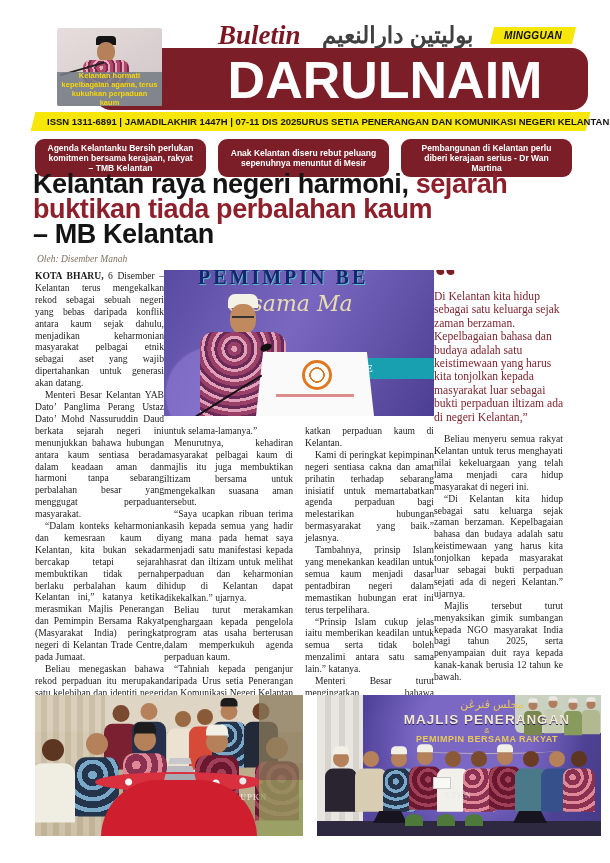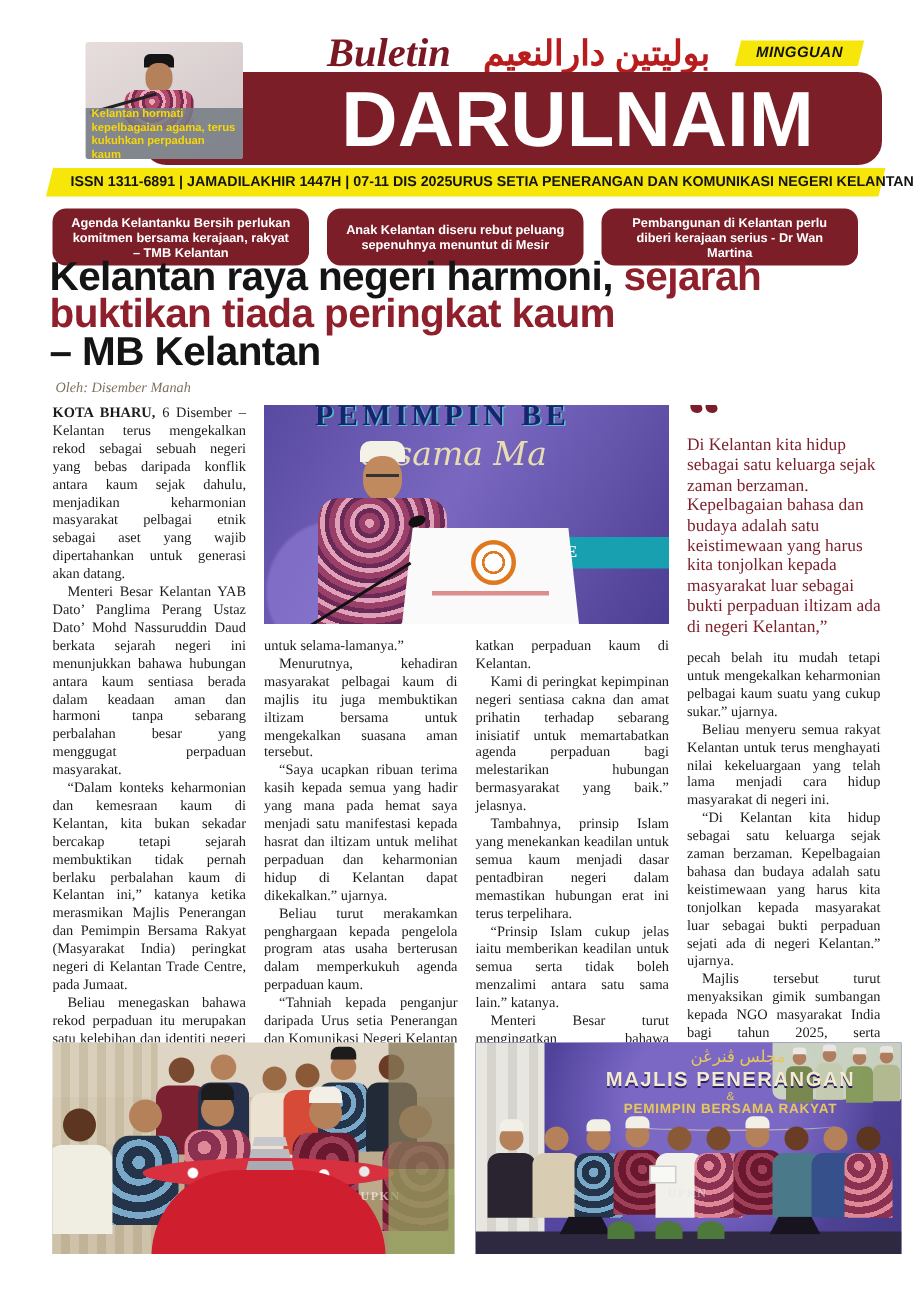--- a/index.html
+++ b/index.html
@@ -2,36 +2,36 @@
 <html><head>
 <meta charset="utf-8">
 <style>
   html,body{margin:0;padding:0;background:#fff;}
   .page{position:relative;width:610px;height:863px;background:#fff;overflow:hidden;
         font-family:"Liberation Sans",sans-serif;color:#1c1c1c;}
 
   
   .buletin{position:absolute;left:218px;top:20px;font-family:"Liberation Serif",serif;
            font-style:italic;font-weight:bold;font-size:27px;color:#7b1722;}
-  .arabic-title{position:absolute;left:322px;top:22px;font-size:23px;font-weight:bold;color:#b91c1c;direction:rtl;}
+  .arabic-title{position:absolute;left:322px;top:22px;font-size:23px;font-weight:bold;color:#404040;direction:rtl;}
   .badge{position:absolute;left:492px;top:27px;width:82px;height:17px;background:#f6e60a;
          transform:skewX(-14deg);display:flex;align-items:center;justify-content:center;}
   .badge span{transform:skewX(14deg);font-size:10px;font-weight:bold;font-style:italic;color:#111;letter-spacing:.3px;}
   .mast-box{position:absolute;left:95px;top:48px;right:22px;height:62px;background:#7b1e28;border-radius:16px;}
   .mast-title{position:absolute;left:170px;right:10px;top:50px;height:60px;text-align:center;
               font-weight:bold;font-size:52px;line-height:60px;color:#fff;letter-spacing:0px;}
   .thumb{position:absolute;left:57px;top:28px;width:105px;height:78px;margin:0;overflow:hidden;
          background:linear-gradient(150deg,#e6dedc 0%,#d9cfd0 55%,#cfc3c6 100%);border-radius:2px;}
   .thumb .man-head{position:absolute;left:40px;top:14px;width:18px;height:20px;border-radius:45%;background:#b5815b;}
   .thumb .man-songkok{position:absolute;left:39px;top:8px;width:20px;height:9px;border-radius:4px 4px 0 0;background:#141414;}
   .thumb .man-body{position:absolute;left:26px;top:32px;width:46px;height:26px;border-radius:8px 8px 0 0;
          background:repeating-radial-gradient(circle at 40% 30%,#e8a8bc 0 2px,#b04868 2px 5px,#7a2a50 5px 7px);}
   .thumb .mic-line{position:absolute;left:2px;top:40px;width:46px;height:2px;background:#222;transform:rotate(-16deg);}
   .thumb figcaption{position:absolute;left:0;right:0;bottom:0;height:34px;background:rgba(118,124,132,.88);
-         color:#f6d70a;font-size:7.5px;font-weight:bold;line-height:9px;text-align:left;
+         color:#f6d70a;font-size:7.5px;font-weight:bold;line-height:9px;text-align:center;
          display:flex;align-items:center;justify-content:center;padding:14px 4px;box-sizing:border-box;}
 
   
   .issn-bar{position:absolute;left:33px;top:112px;width:555px;height:19px;background:#f6e60a;transform:skewX(-14deg);}
   .issn-inner{transform:skewX(14deg);display:flex;justify-content:space-between;padding:0 14px;
               font-size:9.5px;font-weight:bold;line-height:19px;color:#141414;white-space:nowrap;}
 
   
   .teasers{position:absolute;left:35px;top:139px;width:537px;display:flex;gap:12px;border-radius:13px;}
   .teaser{flex:1;height:38px;background:#7b1e28;border-radius:9px;color:#fff;font-size:8.5px;font-weight:bold;
@@ -40,21 +40,21 @@
 
   
   .headline{position:absolute;left:33px;top:172px;width:556px;margin:0;font-weight:bold;
             font-size:27px;line-height:25px;letter-spacing:-.4px;color:#141414;}
   .headline .ln{display:block;}
   .hl-red{color:#8e1f2b;}
   .byline{position:absolute;left:37px;top:254px;font-family:"Liberation Serif",serif;font-style:italic;
           font-size:9.5px;color:#80705e;}
 
   
-  .article{position:absolute;left:35px;top:270px;width:553px;height:425px;display:flex;gap:12px;
+  .article{position:absolute;left:35px;top:270px;width:553px;height:425px;display:flex;
            font-family:"Liberation Serif",serif;font-size:9.6px;line-height:11.9px;text-align:justify;overflow:hidden;}
   .col{width:129px;}
   .mid{width:270px;flex:none;}
   .midcols{display:flex;gap:12px;margin-top:9px;}
   .article p{margin:0;text-indent:10px;}
   .article p.ni{text-indent:0;}
   .lead{font-weight:bold;}
   .c4wrap{width:130px;flex:none;}
   .pullquote{margin-top:-10px;color:#7b1e28;}
   .qmark{display:block;font-family:"Liberation Serif",serif;font-weight:bold;font-size:46px;line-height:34px;height:30px;}
@@ -166,21 +166,21 @@
   </div>
 
   <div class="teasers">
     <div class="teaser">Agenda Kelantanku Bersih perlukan komitmen bersama kerajaan, rakyat – TMB Kelantan</div>
     <div class="teaser">Anak Kelantan diseru rebut peluang sepenuhnya menuntut di Mesir</div>
     <div class="teaser">Pembangunan di Kelantan perlu diberi kerajaan serius - Dr Wan Martina</div>
   </div>
 
   <h1 class="headline">
     <span class="ln"><span>Kelantan raya negeri harmoni,</span><span class="hl-red"> sejarah</span></span>
-    <span class="ln hl-red">buktikan tiada peringkat kaum</span>
+    <span class="ln hl-red">buktikan tiada perbalahan kaum</span>
     <span class="ln">– MB Kelantan</span>
   </h1>
   <div class="byline">Oleh: Disember Manah</div>
 
   <div class="article">
 
     <div class="col">
       <p class="ni"><b class="lead">KOTA BHARU,</b><span> 6 Disember – Kelantan terus mengekalkan rekod sebagai sebuah negeri yang bebas daripada konflik antara kaum sejak dahulu, menjadikan keharmonian masyarakat pelbagai etnik sebagai aset yang wajib dipertahankan untuk generasi akan datang.</span></p>
       <p>Menteri Besar Kelantan YAB Dato’ Panglima Perang Ustaz Dato’ Mohd Nassuruddin Daud berkata sejarah negeri ini menunjukkan bahawa hubungan antara kaum sentiasa berada dalam keadaan aman dan harmoni tanpa sebarang perbalahan besar yang menggugat perpaduan masyarakat.</p>
       <p>“Dalam konteks keharmonian dan kemesraan kaum di Kelantan, kita bukan sekadar bercakap tetapi sejarah membuktikan tidak pernah berlaku perbalahan kaum di Kelantan ini,” katanya ketika merasmikan Majlis Penerangan dan Pemimpin Bersama Rakyat (Masyarakat India) peringkat negeri di Kelantan Trade Centre, pada Jumaat.</p>
@@ -222,21 +222,20 @@
         </div>
       </div>
     </div>
 
     <div class="c4wrap">
       <div class="pullquote">
         <span class="qmark">“</span>
         <p>Di Kelantan kita hidup sebagai satu keluarga sejak zaman berzaman. Kepelbagaian bahasa dan budaya adalah satu keistimewaan yang harus kita tonjolkan kepada masyarakat luar sebagai bukti perpaduan iltizam ada di negeri Kelantan,”</p>
       </div>
       <div class="col c4text">
-        <p class="ni">pecah belah itu mudah tetapi untuk mengekalkan keharmonian pelbagai kaum suatu yang cukup sukar.” ujarnya.</p>
         <p>Beliau menyeru semua rakyat Kelantan untuk terus menghayati nilai kekeluargaan yang telah lama menjadi cara hidup masyarakat di negeri ini.</p>
         <p>“Di Kelantan kita hidup sebagai satu keluarga sejak zaman berzaman. Kepelbagaian bahasa dan budaya adalah satu keistimewaan yang harus kita tonjolkan kepada masyarakat luar sebagai bukti perpaduan sejati ada di negeri Kelantan.” ujarnya.</p>
         <p>Majlis tersebut turut menyaksikan gimik sumbangan kepada NGO masyarakat India bagi tahun 2025, serta penyampaian duit raya kepada kanak-kanak berusia 12 tahun ke bawah.</p>
       </div>
     </div>
   </div>
 
   <div class="photo-row">
 
     <figure class="ph ph-left">

